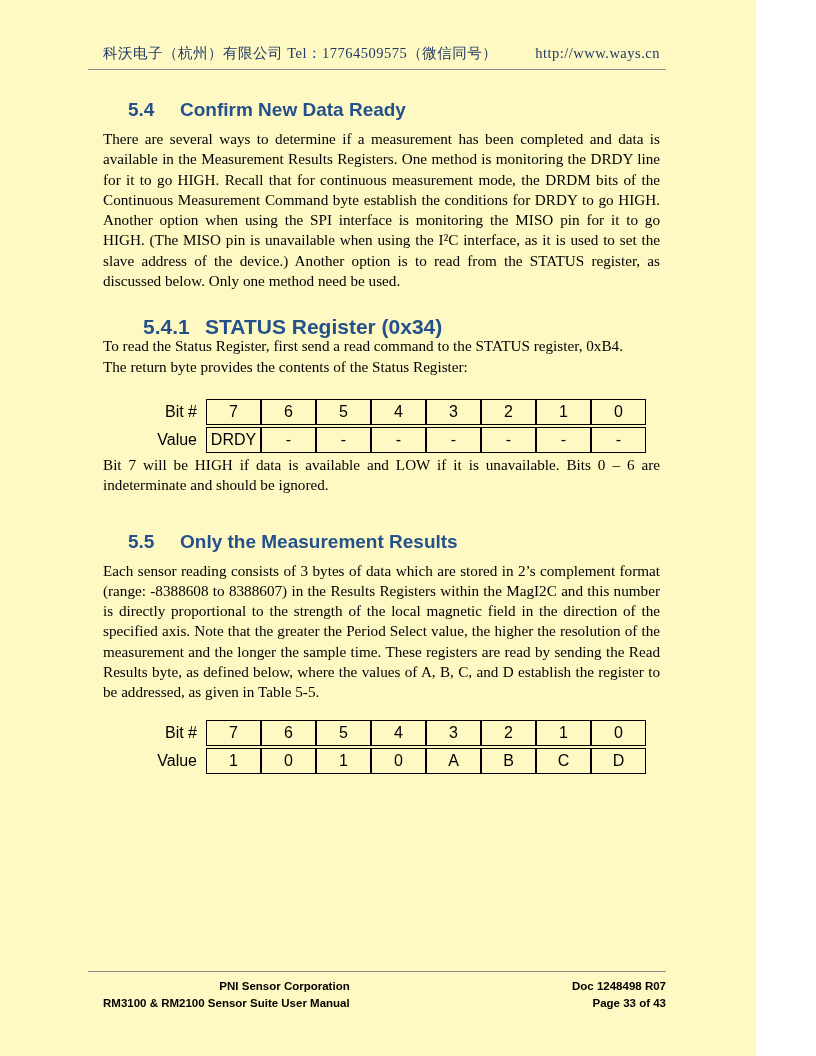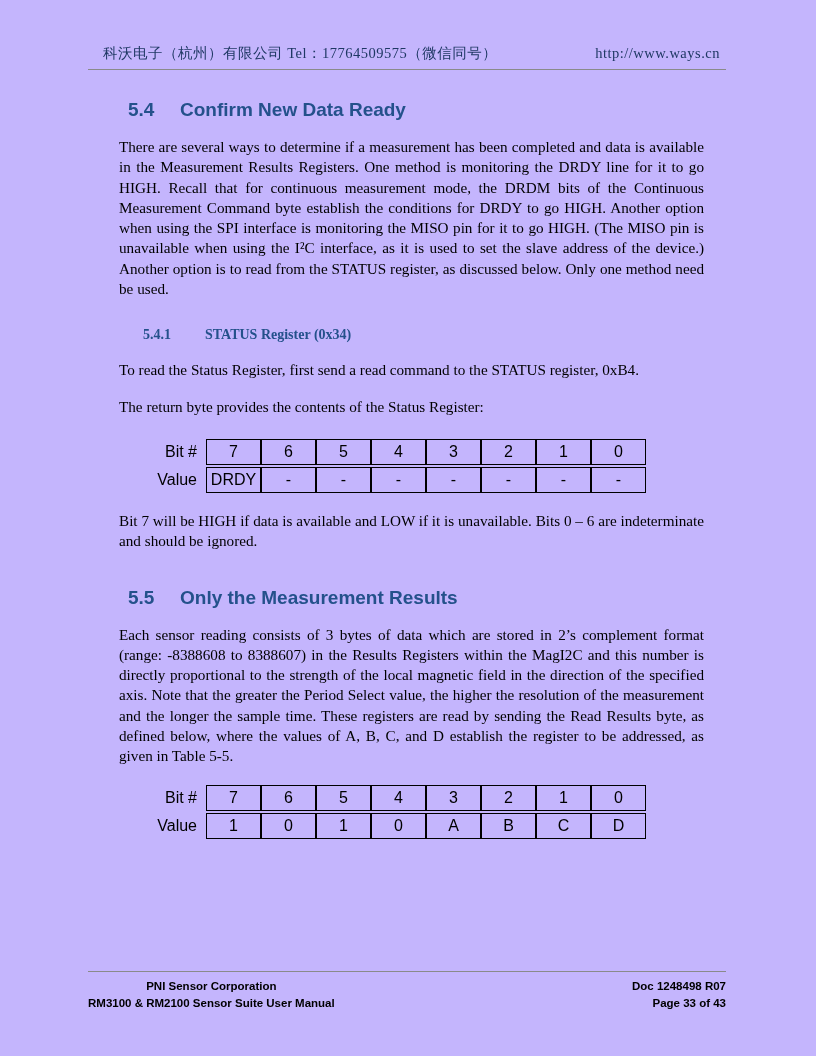--- a/index.html
+++ b/index.html
@@ -1,20 +1,20 @@
 <!DOCTYPE html>
 <html><head>
 <meta charset="utf-8">
 <style>
   html, body { margin: 0; padding: 0; background: #ffffff; }
   .page {
     position: relative;
-    width: 816px;
+    width: 756px;
     height: 1056px;
-    background: #c4b5fd;
+    background: #fef9c3;
     font-family: "Liberation Serif", serif;
     color: #000000;
     overflow: hidden;
     box-sizing: border-box;
   }
   .content { padding: 0 96px 0 103px; }
 
   
   .doc-header {
     padding: 44px 96px 6px 103px;
@@ -39,40 +39,40 @@
     font-family: "Liberation Sans", sans-serif;
     font-weight: bold;
     font-size: 19px;
     color: #24518B;
     margin: 8px;
     padding-left: 17px;
     line-height: 23px;
   }
   .h1 .sec-num { display: inline-block; width: 52px; }
   .h2 {
-    font-family: Liberation Serif, serif;
+    font-family: Liberation Sans, sans-serif;
     font-weight: bold;
-    font-size: 14px;
+    font-size: 21px;
     color: #24518B;
     margin: 0;
     padding-left: 40px;
     line-height: 19px;
   }
   .h2 .sec-num { display: inline-block; width: 62px; }
 
   .h1-54 { margin-top: 28px; }
   .h2-541 { margin-top: 26px; }
   .h1-55 { margin-top: 34px; }
 
   
   p.body {
     font-size: 15.2px;
     line-height: 20.3px;
     text-align: justify;
-    margin: 16px;
+    margin: 0;
   }
   .p-54 { margin-top: 15px; }
   .p-541a { margin-top: 16px; }
   .p-541b { margin-top: 20px; }
   .p-note { margin-top: 37px; }
   .p-55 { margin-top: 16px; }
 
   
   .bit-table {
     border-collapse: separate;
@@ -107,21 +107,21 @@
     border-top: 1px solid #8a8a8a;
     padding-top: 6px;
     display: flex;
     justify-content: space-between;
     font-family: "Liberation Sans", sans-serif;
     font-weight: bold;
     font-size: 11.5px;
     line-height: 17px;
     color: #000000;
   }
-  .doc-footer .left { text-align: center; }
+  .doc-footer .left { text-align: right; margin-left: 15px; }
   .doc-footer .right { text-align: right; }
 </style>
 </head>
 <body>
 
 <div class="page">
 
   <div class="doc-header">
     <span>科沃电子（杭州）有限公司 Tel：17764509575（微信同号）</span>
     <span>http://www.ways.cn</span>

